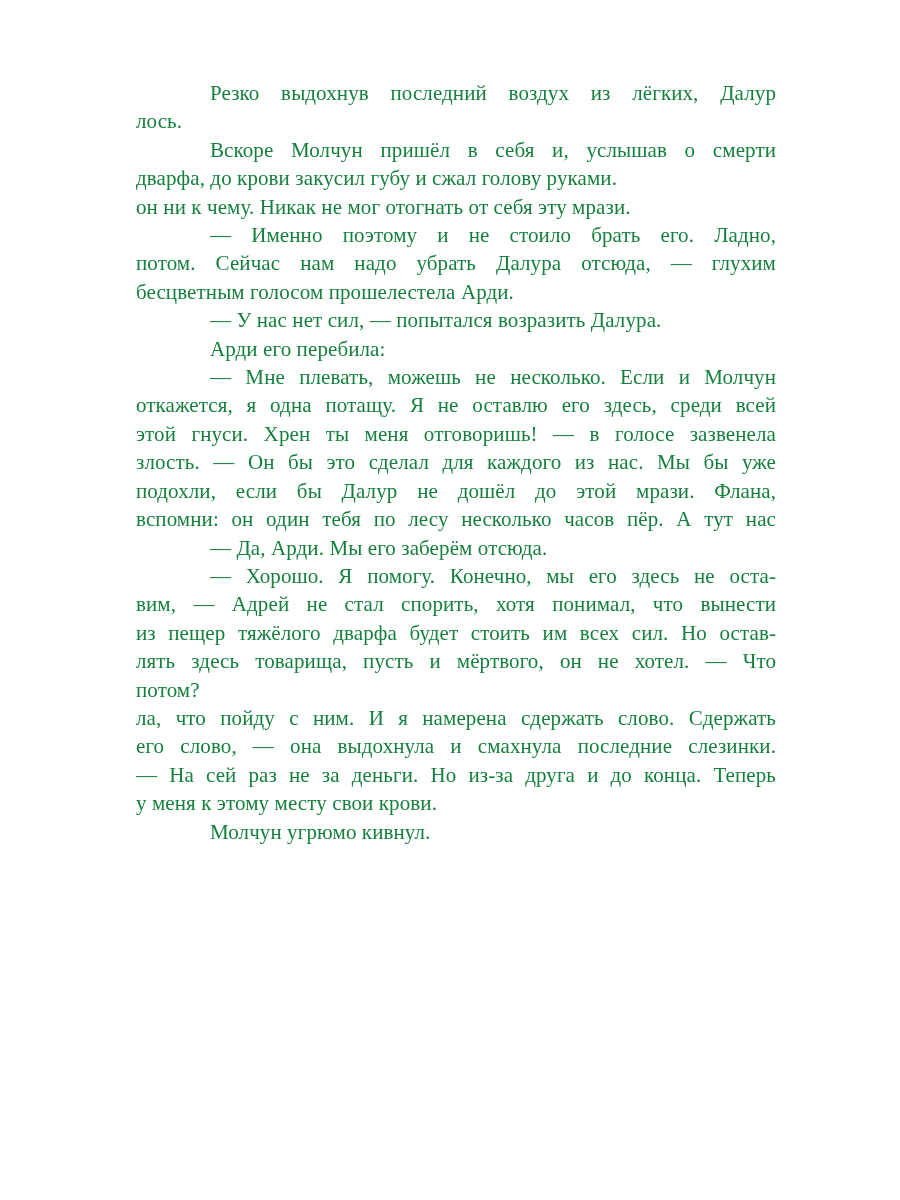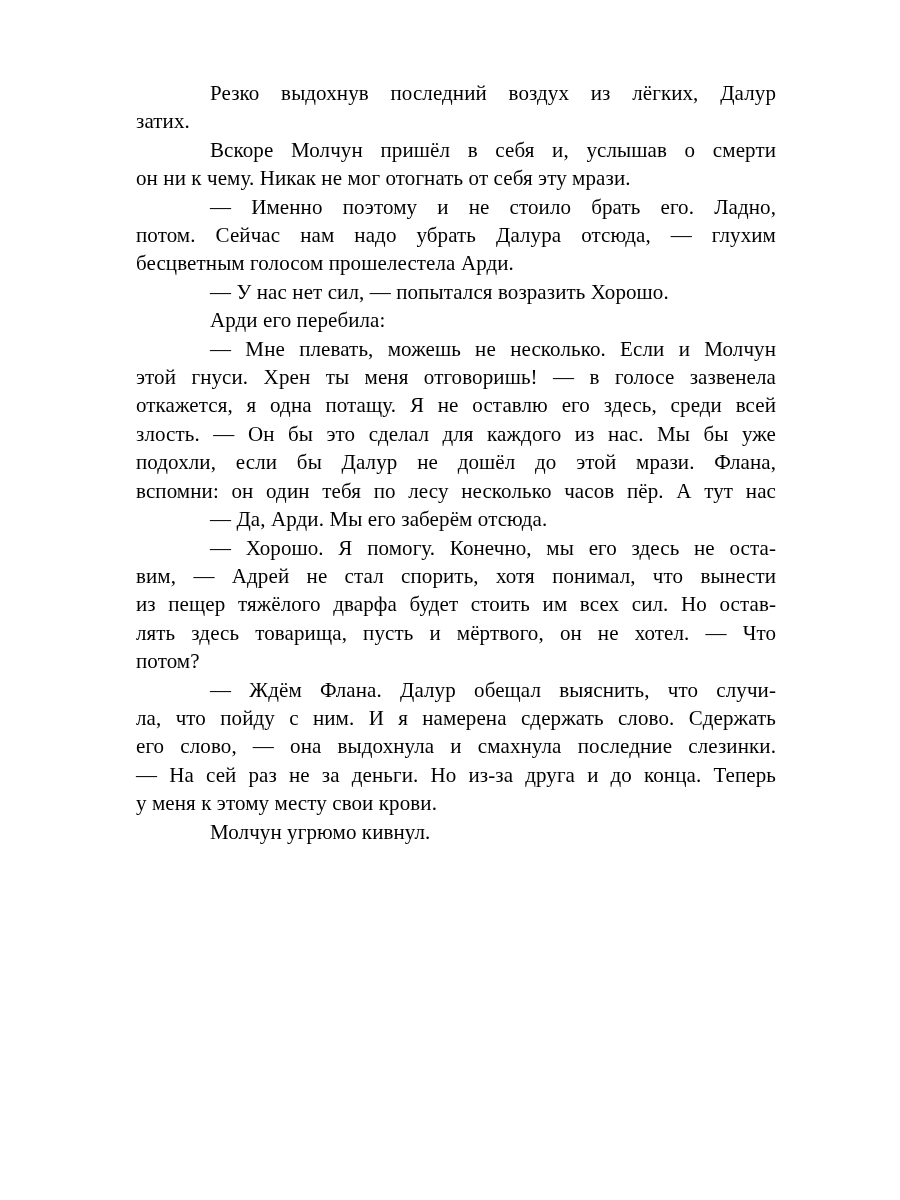--- a/index.html
+++ b/index.html
@@ -42,62 +42,62 @@
   }
   .line.last {
     text-align-last: left;
     -moz-text-align-last: left;
   }
 </style>
 </head>
 <body style="background: rgb(255, 255, 255);">
 
 <div class="book-page">
-  <div class="text-block" style="color: #000000;">
+  <div class="text-block" style="color: #15803d;">
       <div class="paragraph">
         <div class="line first">Резко выдохнув последний воздух из лёгких, Далур</div>
-        <div class="line last">затих.</div>
+        <div class="line last">лось.</div>
       </div>
       <div class="paragraph">
         <div class="line first">Вскоре Молчун пришёл в себя и, услышав о смерти</div>
+        <div class="line last">дварфа, до крови закусил губу и сжал голову руками.</div>
       </div>
       <div class="paragraph">
         <div class="line last">он ни к чему. Никак не мог отогнать от себя эту мрази.</div>
       </div>
       <div class="paragraph">
         <div class="line first">— Именно поэтому и не стоило брать его. Ладно,</div>
         <div class="line">потом. Сейчас нам надо убрать Далура отсюда, — глухим</div>
         <div class="line last">бесцветным голосом прошелестела Арди.</div>
       </div>
       <div class="paragraph">
-        <div class="line first last">— У нас нет сил, — попытался возразить Хорошо.</div>
+        <div class="line first last">— У нас нет сил, — попытался возразить Далура.</div>
       </div>
       <div class="paragraph">
         <div class="line first last">Арди его перебила:</div>
       </div>
       <div class="paragraph">
         <div class="line first">— Мне плевать, можешь не несколько. Если и Молчун</div>
+        <div class="line">откажется, я одна потащу. Я не оставлю его здесь, среди всей</div>
         <div class="line">этой гнуси. Хрен ты меня отговоришь! — в голосе зазвенела</div>
-        <div class="line">откажется, я одна потащу. Я не оставлю его здесь, среди всей</div>
         <div class="line">злость. — Он бы это сделал для каждого из нас. Мы бы уже</div>
         <div class="line">подохли, если бы Далур не дошёл до этой мрази. Флана,</div>
         <div class="line">вспомни: он один тебя по лесу несколько часов пёр. А тут нас</div>
       </div>
       <div class="paragraph">
         <div class="line first last">— Да, Арди. Мы его заберём отсюда.</div>
       </div>
       <div class="paragraph">
         <div class="line first">— Хорошо. Я помогу. Конечно, мы его здесь не оста-</div>
         <div class="line">вим, — Адрей не стал спорить, хотя понимал, что вынести</div>
         <div class="line">из пещер тяжёлого дварфа будет стоить им всех сил. Но остав-</div>
         <div class="line">лять здесь товарища, пусть и мёртвого, он не хотел. — Что</div>
         <div class="line last">потом?</div>
       </div>
       <div class="paragraph">
-        <div class="line first">— Ждём Флана. Далур обещал выяснить, что случи-</div>
         <div class="line">ла, что пойду с ним. И я намерена сдержать слово. Сдержать</div>
         <div class="line">его слово, — она выдохнула и смахнула последние слезинки.</div>
         <div class="line">— На сей раз не за деньги. Но из-за друга и до конца. Теперь</div>
         <div class="line last">у меня к этому месту свои крови.</div>
       </div>
       <div class="paragraph">
         <div class="line first last">Молчун угрюмо кивнул.</div>
       </div>
     </div>
 </div>

